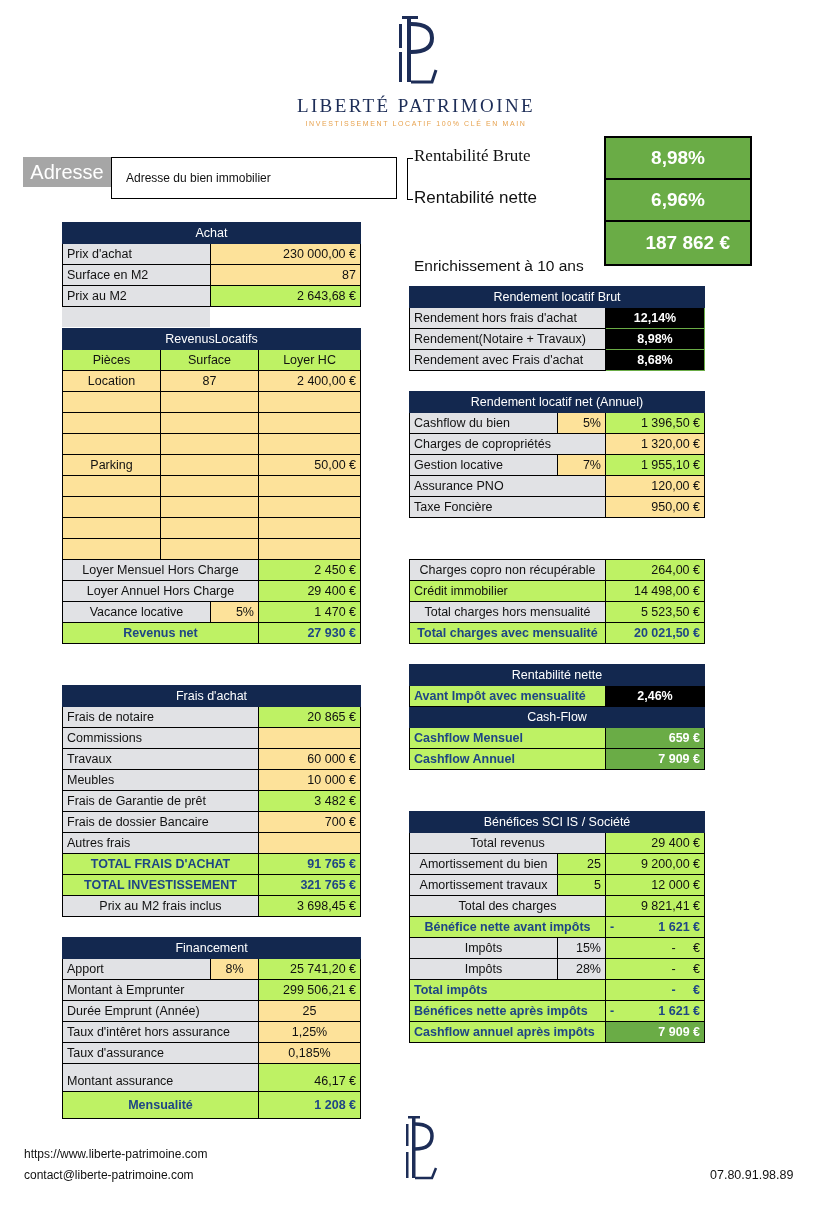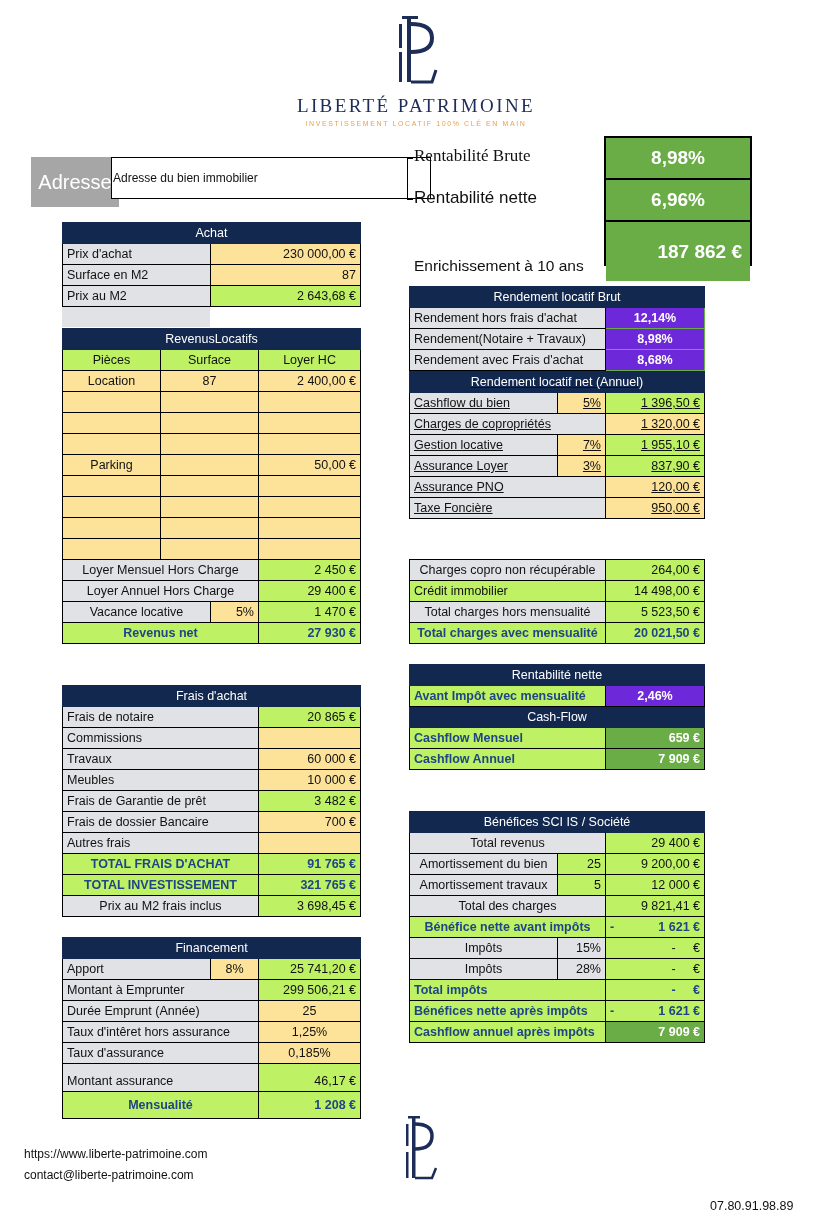--- a/index.html
+++ b/index.html
@@ -5,47 +5,47 @@
   * { box-sizing: border-box; margin: 0; padding: 0; }
   html, body { width: 832px; height: 1216px; background: #ffffff; overflow: hidden; }
   body { position: relative; font-family: "Liberation Sans", "DejaVu Sans", sans-serif; color: #111; font-size: 12.5px; }
 
   
   .logo-mark { position: absolute; left: 388px; top: 12px; width: 56px; height: 74px; }
   .brand-name { position: absolute; left: 280px; top: 95px; width: 272px; text-align: center; font-family: "Liberation Serif", "DejaVu Serif", serif; font-size: 19px; letter-spacing: 2.4px; color: #1d2d57; }
   .brand-tag { position: absolute; left: 280px; top: 120px; width: 272px; text-align: center; font-size: 7px; letter-spacing: 1.6px; color: #e7a24e; }
 
   
-  .addr-label { position: absolute; left: 31px; top: 157px; width: 88px; height: 50px; background: #a6a6a6; color: #fff; font-size: 20px; display:flex; align-items:center; justify-content:center; }
-  .addr-input { position: absolute; left: 111px; top: 157px; width: 320px; height: 42px; border: 1px solid #000; background: #fff; font-size: 12px; padding-left: 1px; display:flex; align-items:center; }
+  .addr-label { position: absolute; left: 23px; top: 157px; width: 88px; height: 30px; background: #a6a6a6; color: #fff; font-size: 20px; display:flex; align-items:center; justify-content:center; }
+  .addr-input { position: absolute; left: 111px; top: 157px; width: 286px; height: 42px; border: 1px solid #000; background: #fff; font-size: 12px; padding-left: 14px; display:flex; align-items:center; }
 
   
   .kpi-label { position: absolute; left: 414px; font-size: 17px; color: #111; }
   .kpi-bracket { position: absolute; left: 407px; top: 158px; width: 6px; height: 42px; border-top: 1px solid #000; border-bottom: 1px solid #000; border-left: 1px solid #000; }
   .kpi-box { position: absolute; left: 604px; top: 136px; width: 148px; height: 130px; border: 2px solid #000; }
   .kpi-cell { height: 42px; background: #6aac46; color: #fff; font-weight: bold; font-size: 19px; display:flex; align-items:center; justify-content:center; border-bottom: 2px solid #000; }
-  .kpi-cell:last-child { border-bottom: none; height: 59px; justify-content: flex-end; padding-right: 8px; }
+  .kpi-cell:last-child { border-bottom: none; height: 42px; justify-content: flex-end; padding-right: 20px; }
 
   
   table.t { position: absolute; border-collapse: collapse; table-layout: fixed; }
   table.t td { border: 1px solid #000; height: 21px; padding: 0 4px; font-size: 12.5px; white-space: nowrap; overflow: hidden; }
   table.t td.hdr { background: #13284f; color: #fff; text-align: center; border-color: #13284f; }
   .lbl { background: #e1e2e5; }
   .yel { background: #fde29a; }
   .wht { background: #bef264; }
-  .grn { background: #6d28d9; color: #fff; font-weight: bold; text-align: center; }
+  .grn { background: #000000; color: #fff; font-weight: bold; text-align: center; }
   .grn-r { background: #6aac46; color: #fff; font-weight: bold; text-align: right; }
   .r { text-align: right; }
   .c { text-align: center; }
   .blue { color: #1e4585; font-weight: bold; }
   .gray-block { position: absolute; left: 62px; top: 307px; width: 148px; height: 20px; background: #e1e2e5; }
 
   
   .footer-link { position: absolute; left: 24px; font-size: 12px; color: #111; }
-  .footer-phone { position: absolute; left: 710px; top: 1199px; font-size: 12.5px; color: #111; text-align: right; }
+  .footer-phone { position: absolute; left: 710px; top: 1168px; font-size: 12.5px; color: #111; text-align: right; }
   .footer-logo { position: absolute; left: 398px; top: 1114px; width: 44px; height: 68px; }
 </style>
 </head>
 <body>
 
 <svg class="logo-mark" viewBox="0 0 56 74">
   <rect x="14" y="4" width="16" height="3" fill="#1d2d57"></rect>
   <rect x="19" y="4" width="4" height="66" fill="#1d2d57"></rect>
   <rect x="11" y="12" width="3" height="24" fill="#1d2d57"></rect>
   <path d="M23 12 Q44 12 44 26 Q44 40 23 40" fill="none" stroke="#1d2d57" stroke-width="4"></path>
@@ -285,21 +285,21 @@
         <td class="lbl">Rendement(Notaire + Travaux)</td>
         <td class="grn" style="border-color:#6aac46;">8,98%</td>
       </tr>
   <tr>
         <td class="lbl">Rendement avec Frais d'achat</td>
         <td class="grn" style="border-color:#6aac46;">8,68%</td>
       </tr>
 </tbody>
   </table>
 
-<table class="t" style="left:409px; top:371px; width:295px;text-decoration:underline;">
+<table class="t" style="left:409px; top:391px; width:295px;">
   <colgroup>
       <col style="width:148px">
       <col style="width:48px">
       <col style="width:99px">
     </colgroup>
   <tbody>
       <tr>
         <td colspan="3" class="hdr">Rendement locatif net (Annuel)</td>
       </tr>
   <tr>
@@ -308,25 +308,20 @@
     <td class="wht r">1 396,50 €</td>
   </tr>
   <tr>
     <td class="lbl" colspan="2">Charges de copropriétés</td>
     <td class="yel r">1 320,00 €</td>
   </tr>
   <tr>
     <td class="lbl">Gestion locative</td>
     <td class="yel r">7%</td>
     <td class="wht r">1 955,10 €</td>
-  </tr>
-  <tr>
-    <td class="lbl">Assurance Loyer</td>
-    <td class="yel r">3%</td>
-    <td class="wht r">837,90 €</td>
   </tr>
   <tr>
     <td class="lbl" colspan="2">Assurance PNO</td>
     <td class="yel r">120,00 €</td>
   </tr>
   <tr>
     <td class="lbl" colspan="2">Taxe Foncière</td>
     <td class="yel r">950,00 €</td>
   </tr>
 </tbody>

